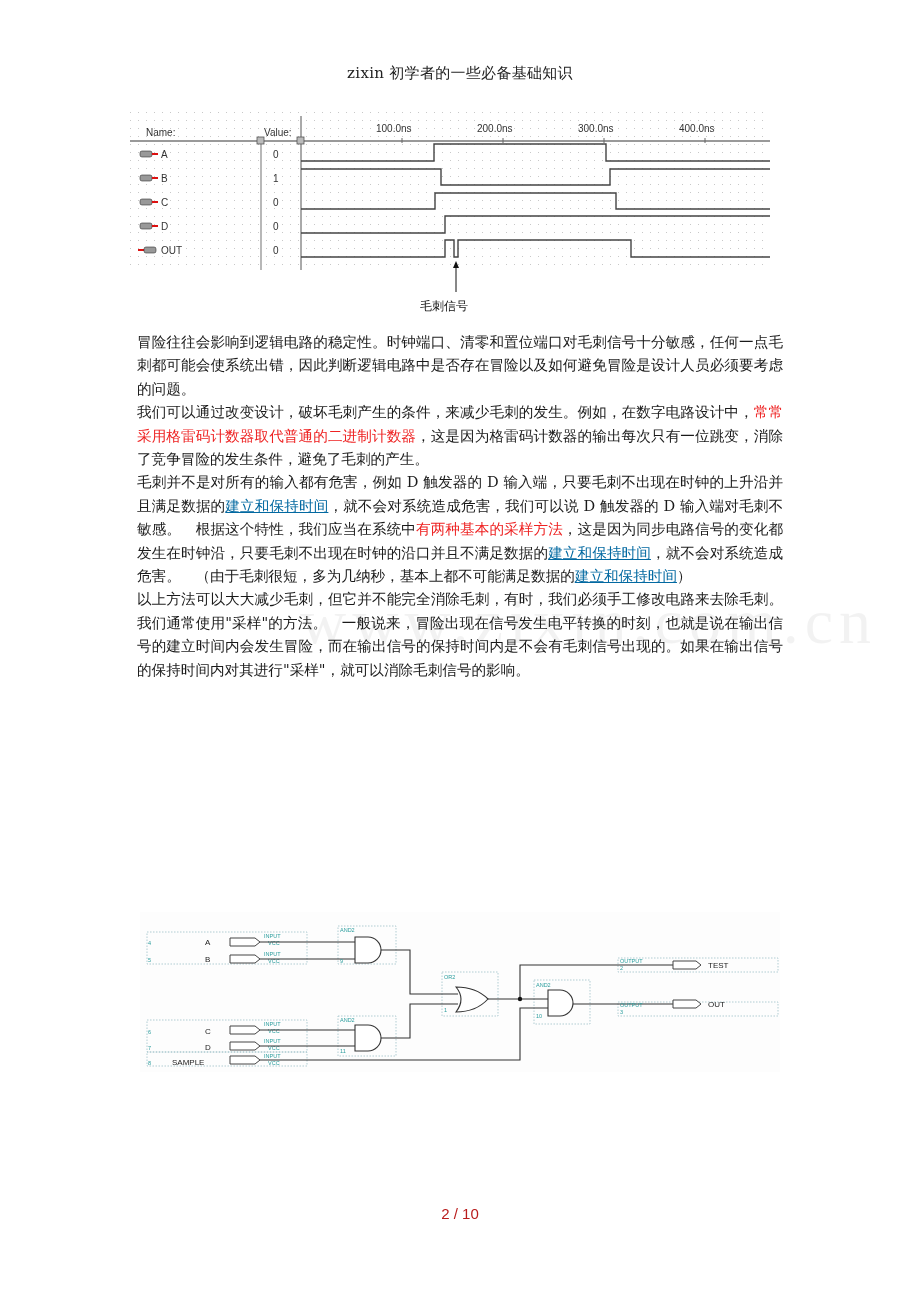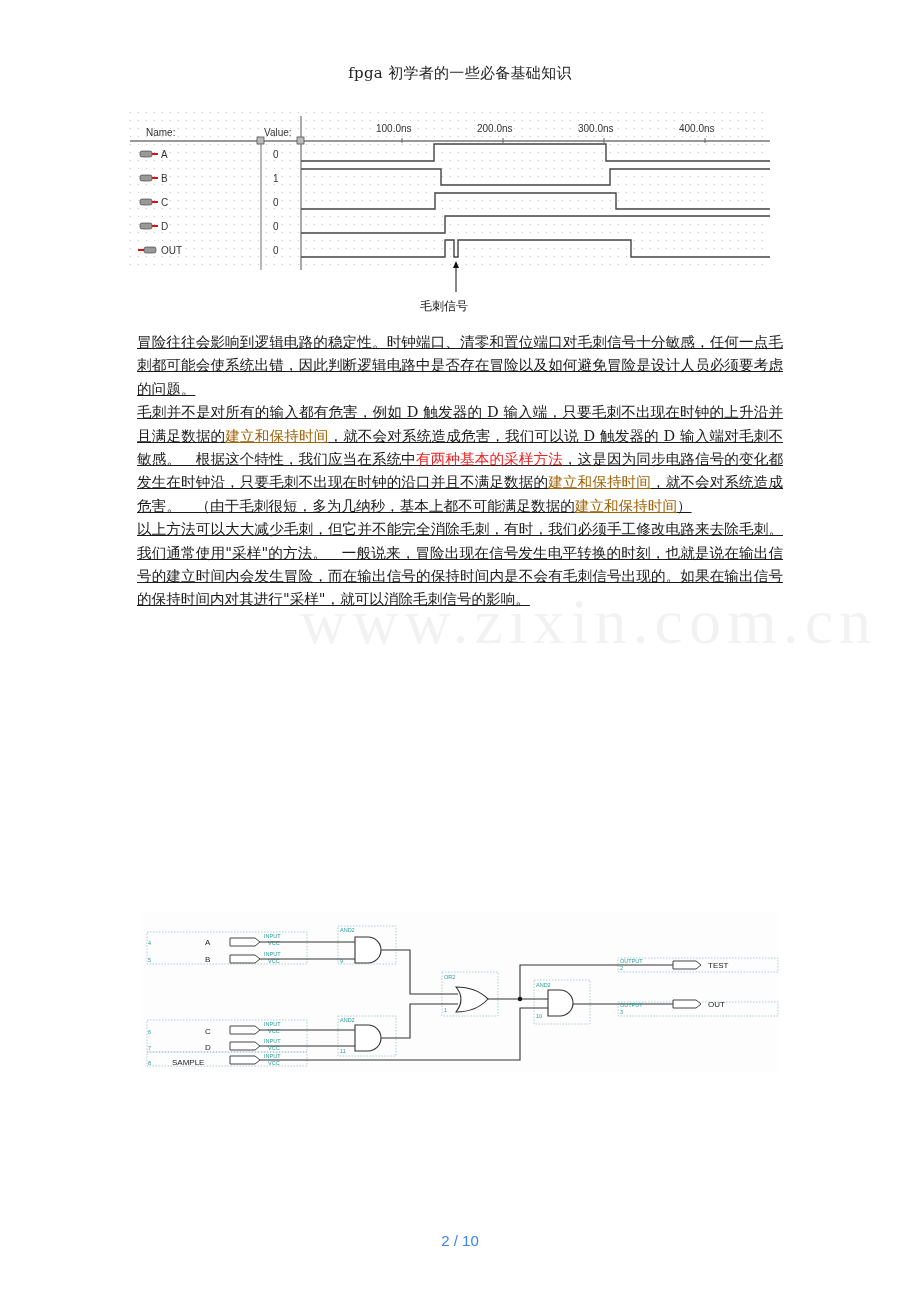--- a/index.html
+++ b/index.html
@@ -4,36 +4,36 @@
 <style>
   html, body { margin: 0; padding: 0; background: #ffffff; }
   body { width: 920px; height: 1302px; position: relative; overflow: hidden;
          font-family: "DejaVu Serif", "Liberation Serif", serif; color: #1a1a1a; }
   .page-header { position: absolute; top: 64px; left: 0; width: 920px; text-align: center;
                  font-size: 15px; color: #222; letter-spacing: 0.3px; }
   .fig { position: absolute; text-align: center; }
   .fig svg { display: block; }
   .body-text { position: absolute; left: 137px; width: 646px; font-size: 14.6px; line-height: 23.4px;
                text-align: justify; }
-  .body-text p { margin: 0; text-decoration: underline; }
+  .body-text p { margin: 0; }
   .red { color: #ee2222; }
-  .link { color: #a16207; text-decoration: underline; }
+  .link { color: #0369a1; text-decoration: underline; }
   .heading { font-weight: bold; font-family: "DejaVu Sans", "Liberation Sans", sans-serif; }
   .watermark { position: absolute; left: 300px; top: 585px; font-size: 64px; color: rgba(0,0,0,0.05);
                font-family: Liberation Serif, serif; letter-spacing: 6px; pointer-events: none; }
   .page-footer { position: absolute; top: 1205px; left: 0; width: 920px; text-align: center;
-                 font-size: 15px; font-family: "Liberation Sans", sans-serif; color: #3b82f6; margin-top: 27px; }
+                 font-size: 15px; font-family: "Liberation Sans", sans-serif; color: #b91c1c; }
   .wlabel { font-family: "Liberation Sans", sans-serif; font-size: 10px; fill: #333; }
   .clabel { font-family: "Liberation Sans", sans-serif; font-size: 8px; fill: #222; }
   .cteal { font-family: "Liberation Sans", sans-serif; font-size: 5.5px; fill: #2a9d9d; }
 </style>
 </head>
 <body>
 
-<div class="page-header">fpga 初学者的一些必备基础知识</div>
+<div class="page-header">zixin 初学者的一些必备基础知识</div>
 
 <div class="fig" style="left:130px; top:112px;">
   <svg width="660" height="205" viewBox="0 0 660 205" xmlns="http://www.w3.org/2000/svg">
     <defs>
       <pattern id="dots" width="8" height="8" patternUnits="userSpaceOnUse">
         <rect x="0" y="0" width="1" height="1" fill="#c8c8c8"></rect>
       </pattern>
     </defs>
     <rect x="0" y="0" width="640" height="158" fill="url(#dots)"></rect>
 
@@ -96,20 +96,21 @@
     </g>
 
     <line x1="326" y1="152" x2="326" y2="180" stroke="#111" stroke-width="1"></line>
     <polygon points="326,149 323,156 329,156" fill="#111"></polygon>
     <text x="290" y="198" style="font-family:'DejaVu Sans',sans-serif;font-size:12px;fill:#111;">毛刺信号</text>
   </svg>
 </div>
 
 <div class="body-text" style="top:330px;">
   <p>冒险往往会影响到逻辑电路的稳定性。时钟端口、清零和置位端口对毛刺信号十分敏感，任何一点毛刺都可能会使系统出错，因此判断逻辑电路中是否存在冒险以及如何避免冒险是设计人员必须要考虑的问题。</p>
+  <p><span>我们可以通过改变设计，破坏毛刺产生的条件，来减少毛刺的发生。例如，在数字电路设计中，</span><span class="red">常常采用格雷码计数器取代普通的二进制计数器</span><span>，这是因为格雷码计数器的输出每次只有一位跳变，消除了竞争冒险的发生条件，避免了毛刺的产生。</span></p>
   <p><span>毛刺并不是对所有的输入都有危害，例如 D 触发器的 D 输入端，只要毛刺不出现在时钟的上升沿并且满足数据的</span><a class="link">建立和保持时间</a><span>，就不会对系统造成危害，我们可以说 D 触发器的 D 输入端对毛刺不敏感。　根据这个特性，我们应当在系统中</span><span class="red">有两种基本的采样方法</span><span>，这是因为同步电路信号的变化都发生在时钟沿，只要毛刺不出现在时钟的沿口并且不满足数据的</span><a class="link">建立和保持时间</a><span>，就不会对系统造成危害。　（由于毛刺很短，多为几纳秒，基本上都不可能满足数据的</span><a class="link">建立和保持时间</a><span>）</span></p>
   <p>以上方法可以大大减少毛刺，但它并不能完全消除毛刺，有时，我们必须手工修改电路来去除毛刺。我们通常使用"采样"的方法。　一般说来，冒险出现在信号发生电平转换的时刻，也就是说在输出信号的建立时间内会发生冒险，而在输出信号的保持时间内是不会有毛刺信号出现的。如果在输出信号的保持时间内对其进行"采样"，就可以消除毛刺信号的影响。</p>
 </div>
 
 <div class="watermark">www.zixin.com.cn</div>
 
 <div class="fig" style="left:140px; top:912px;">
   <svg width="640" height="160" viewBox="0 0 640 160" xmlns="http://www.w3.org/2000/svg">
     <rect x="0" y="0" width="640" height="160" fill="#fdfdfd"></rect>
     <g fill="none" stroke="#8fb8c0" stroke-width="0.7" stroke-dasharray="1.5,1.5">

